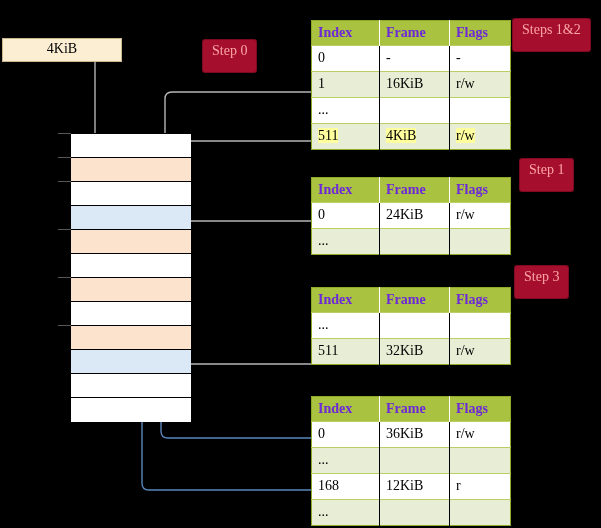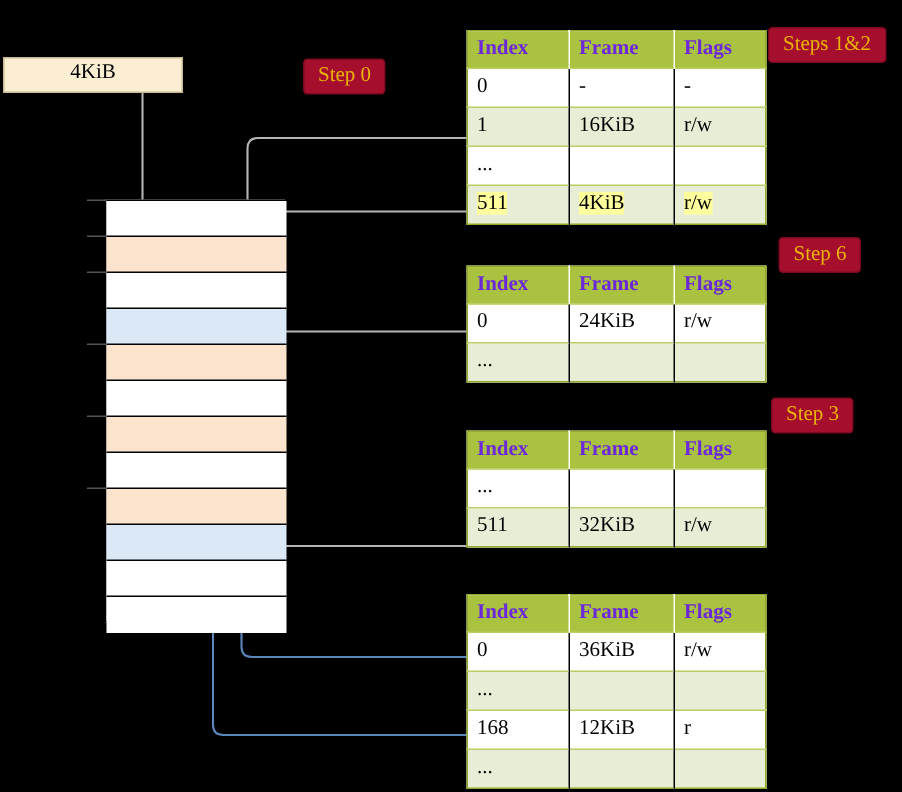--- a/index.html
+++ b/index.html
@@ -19,26 +19,26 @@
     left: 0; top: 0;
     width: 601px;
     height: 528px;
     background: #000000;
   }
 
   
   .badge {
     position: absolute;
     background: #a50f2d;
-    color: #eab308;
+    color: #fca5a5;
     font-family: "Liberation Serif", "DejaVu Serif", serif;
     font-size: 14px;
     line-height: 19px;
     text-align: center;
-    padding: 1px 9px 2px 9px;
+    padding: 1px 9px 12px 9px;
     border-radius: 2px;
     box-shadow: 0 0 0 1px #7d0a21;
     white-space: nowrap;
   }
 
   
   .pagebox {
     position: absolute;
     background: #fbeed3;
     border: 1px solid #c9b88b;
@@ -184,21 +184,21 @@
   <div class="tick" style="top:277px;"></div>
   <div class="tick" style="top:325px;"></div>
 
   <div class="badge" style="left:203px; top:40px;">
     <span>Step 0</span>
   </div>
   <div class="badge" style="left:513px; top:19px;">
     <span>Steps 1&amp;2</span>
   </div>
   <div class="badge" style="left:520px; top:159px;">
-    <span>Step 6</span>
+    <span>Step 1</span>
   </div>
   <div class="badge" style="left:515px; top:266px;">
     <span>Step 3</span>
   </div>
 
   <table class="ptable" style="left:311px; top:20px;">
     <thead>
       <tr>
         <th class="col-index">Index</th>
         <th class="col-frame">Frame</th>

